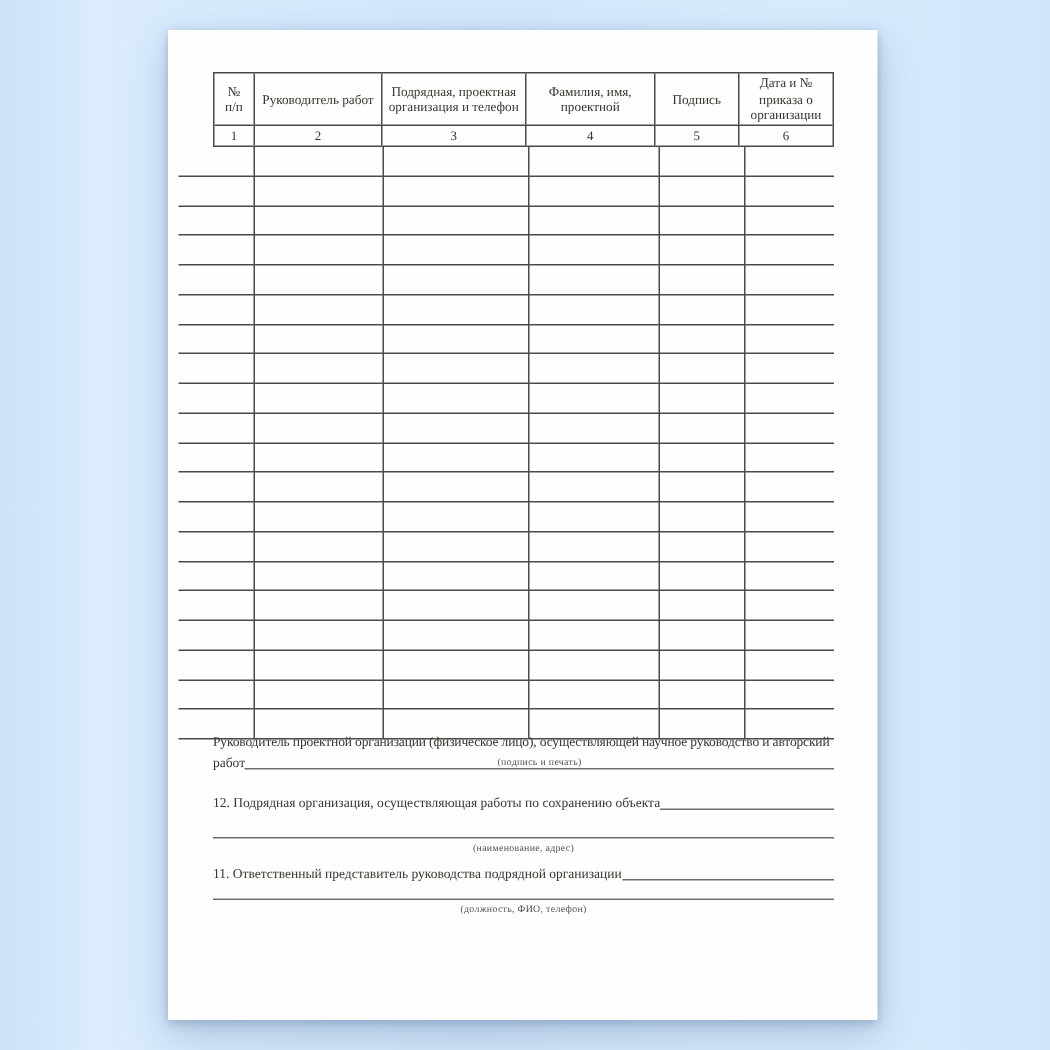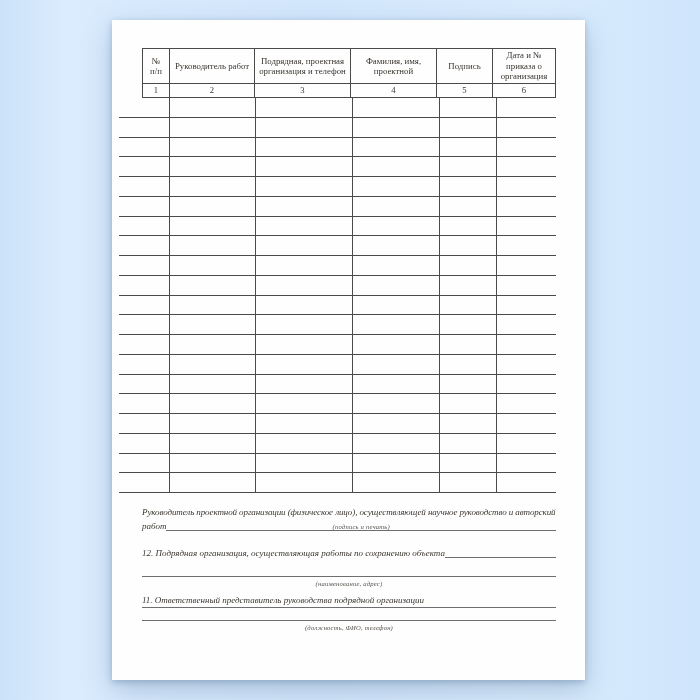--- a/index.html
+++ b/index.html
@@ -32,49 +32,49 @@
   .ncell{border-top:1px solid #4a4a4a;font-size:8.6px;}
   
   .tbody{
     position:absolute;left:7px;top:78px;width:437px;height:395px;
     display:flex;flex-direction:column;
   }
   .trow{flex:1;border-bottom:1px solid #4a4a4a;box-sizing:border-box;}
   .vline{position:absolute;top:78px;height:394px;width:1px;background:#4a4a4a;}
   .v1{left:57px;}.v2{left:143px;}.v3{left:240px;}.v4{left:327px;}.v5{left:384px;}
   
-  .footer{position:absolute;left:30px;top:486px;width:414px;font-size:9px;line-height:13px;font-style:italic;}
+  .footer{position:absolute;left:30px;top:468px;width:414px;font-size:9px;line-height:13px;}
   .p1{white-space:nowrap;letter-spacing:-0.1px;}
   .leader-row{display:flex;margin-top:1px;}
   .fill{flex:1;border-bottom:1px solid #6e6e6e;margin-bottom:2px;position:relative;}
   .cap{
     position:absolute;top:3px;left:0;right:0;text-align:center;
     font-size:6.6px;letter-spacing:.2px;color:#55504a;line-height:8px;
   }
   .item{display:flex;white-space:nowrap;}
   .item10{margin-top:14px;}
-  .item11{margin-top:17px;flex-direction:column;}
+  .item11{margin-top:17px;}
   .rule{height:0;border-bottom:1px solid #6e6e6e;position:relative;}
   .rule10{margin-top:16px;}
   .rule11{margin-top:10px;}
   .rule .cap{top:4px;}
 </style>
 </head>
 <body>
 
 <div class="paper">
 
   <div class="thead">
     <div class="hcell first">№
 п/п</div>
     <div class="hcell">Руководитель работ</div>
     <div class="hcell">Подрядная, проектная организация и телефон</div>
     <div class="hcell">Фамилия, имя, проектной</div>
     <div class="hcell">Подпись</div>
-    <div class="hcell">Дата и № приказа о организация</div>
+    <div class="hcell">Дата и № приказа о организации</div>
     <div class="ncell first">1</div>
     <div class="ncell">2</div>
     <div class="ncell">3</div>
     <div class="ncell">4</div>
     <div class="ncell">5</div>
     <div class="ncell">6</div>
   </div>
 
   <div class="tbody">
     <div class="trow"></div>

